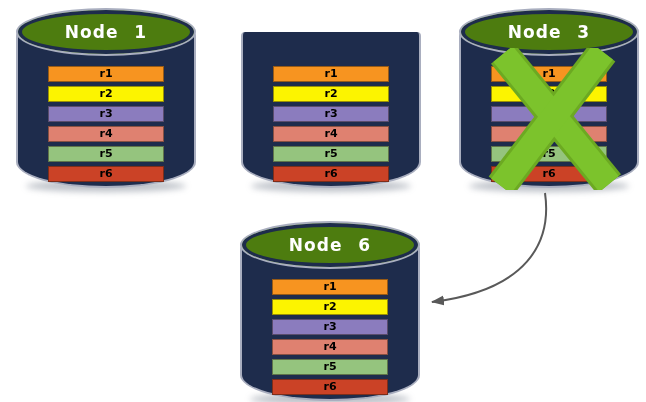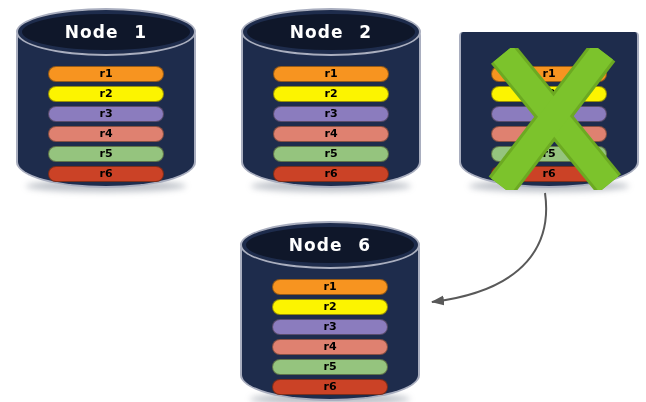--- a/index.html
+++ b/index.html
@@ -14,34 +14,34 @@
   }
   .cyl-body{
     position:absolute;left:0;right:0;top:24px;bottom:2px;
     background:#1E2C4C;
     border:2px solid #A9AEBF;border-top:none;
     border-radius:4px 4px 90px 90px / 4px 4px 26px 26px;
     box-sizing:border-box;z-index:1;
   }
   .cyl-top{
     position:absolute;left:0;right:0;top:0;height:48px;
-    background:#0f172a;
+    background:#4d7c0f;
     border:2px solid #A9AEBF;
     box-shadow:inset 0 0 0 4px #1E2C4C;
     border-radius:50%;box-sizing:border-box;z-index:2;
     display:flex;align-items:center;justify-content:center;
   }
   .node-title{
     color:#ffffff;font-size:17px;font-weight:bold;
     letter-spacing:1px;word-spacing:9px;white-space:pre;
   }
   .rows{position:absolute;left:32px;top:58px;width:116px;z-index:3;}
   .row{
     height:14px;line-height:14px;margin-bottom:4px;
-    border:1px solid rgba(30,20,10,0.45);border-radius:8px;
+    border:1px solid rgba(30,20,10,0.45);border-radius:0;
     font-size:11px;font-weight:bold;color:#000;text-align:center;
     box-sizing:content-box;
   }
   .x-overlay{position:absolute;left:28px;top:40px;width:138px;height:142px;z-index:4;}
   #arrow-layer{position:absolute;left:0;top:0;width:646px;height:402px;z-index:5;pointer-events:none;}
 </style>
 </head>
 <body>
 
 <div id="canvas">
@@ -58,36 +58,36 @@
       <div class="row" style="background: rgb(139, 124, 190);">r3</div>
       <div class="row" style="background: rgb(223, 129, 112);">r4</div>
       <div class="row" style="background: rgb(149, 196, 126);">r5</div>
       <div class="row" style="background: rgb(203, 66, 38);">r6</div>
     </div>
   </div>
 
   <div class="node" style="left:241px;top:8px;">
     <div class="cyl-shadow"></div>
     <div class="cyl-body"></div>
-    <div class="cyl-top">
-      <span class="node-title">Node 2</span>
-    </div>
     <div class="rows">
       <div class="row" style="background: rgb(247, 148, 32);">r1</div>
       <div class="row" style="background: rgb(252, 244, 0);">r2</div>
       <div class="row" style="background: rgb(139, 124, 190);">r3</div>
       <div class="row" style="background: rgb(223, 129, 112);">r4</div>
       <div class="row" style="background: rgb(149, 196, 126);">r5</div>
       <div class="row" style="background: rgb(203, 66, 38);">r6</div>
     </div>
   </div>
 
   <div class="node" style="left:459px;top:8px;">
     <div class="cyl-shadow"></div>
     <div class="cyl-body"></div>
+    <div class="cyl-top">
+      <span class="node-title">Node 3</span>
+    </div>
     <div class="rows">
       <div class="row" style="background: rgb(247, 148, 32);">r1</div>
       <div class="row" style="background: rgb(252, 244, 0);">r2</div>
       <div class="row" style="background: rgb(139, 124, 190);">r3</div>
       <div class="row" style="background: rgb(223, 129, 112);">r4</div>
       <div class="row" style="background: rgb(149, 196, 126);">r5</div>
       <div class="row" style="background: rgb(203, 66, 38);">r6</div>
     </div>
     <svg class="x-overlay" viewBox="0 0 138 142">
       <line x1="16" y1="6" x2="122" y2="136" stroke-width="31" stroke="#6CA922"></line>

